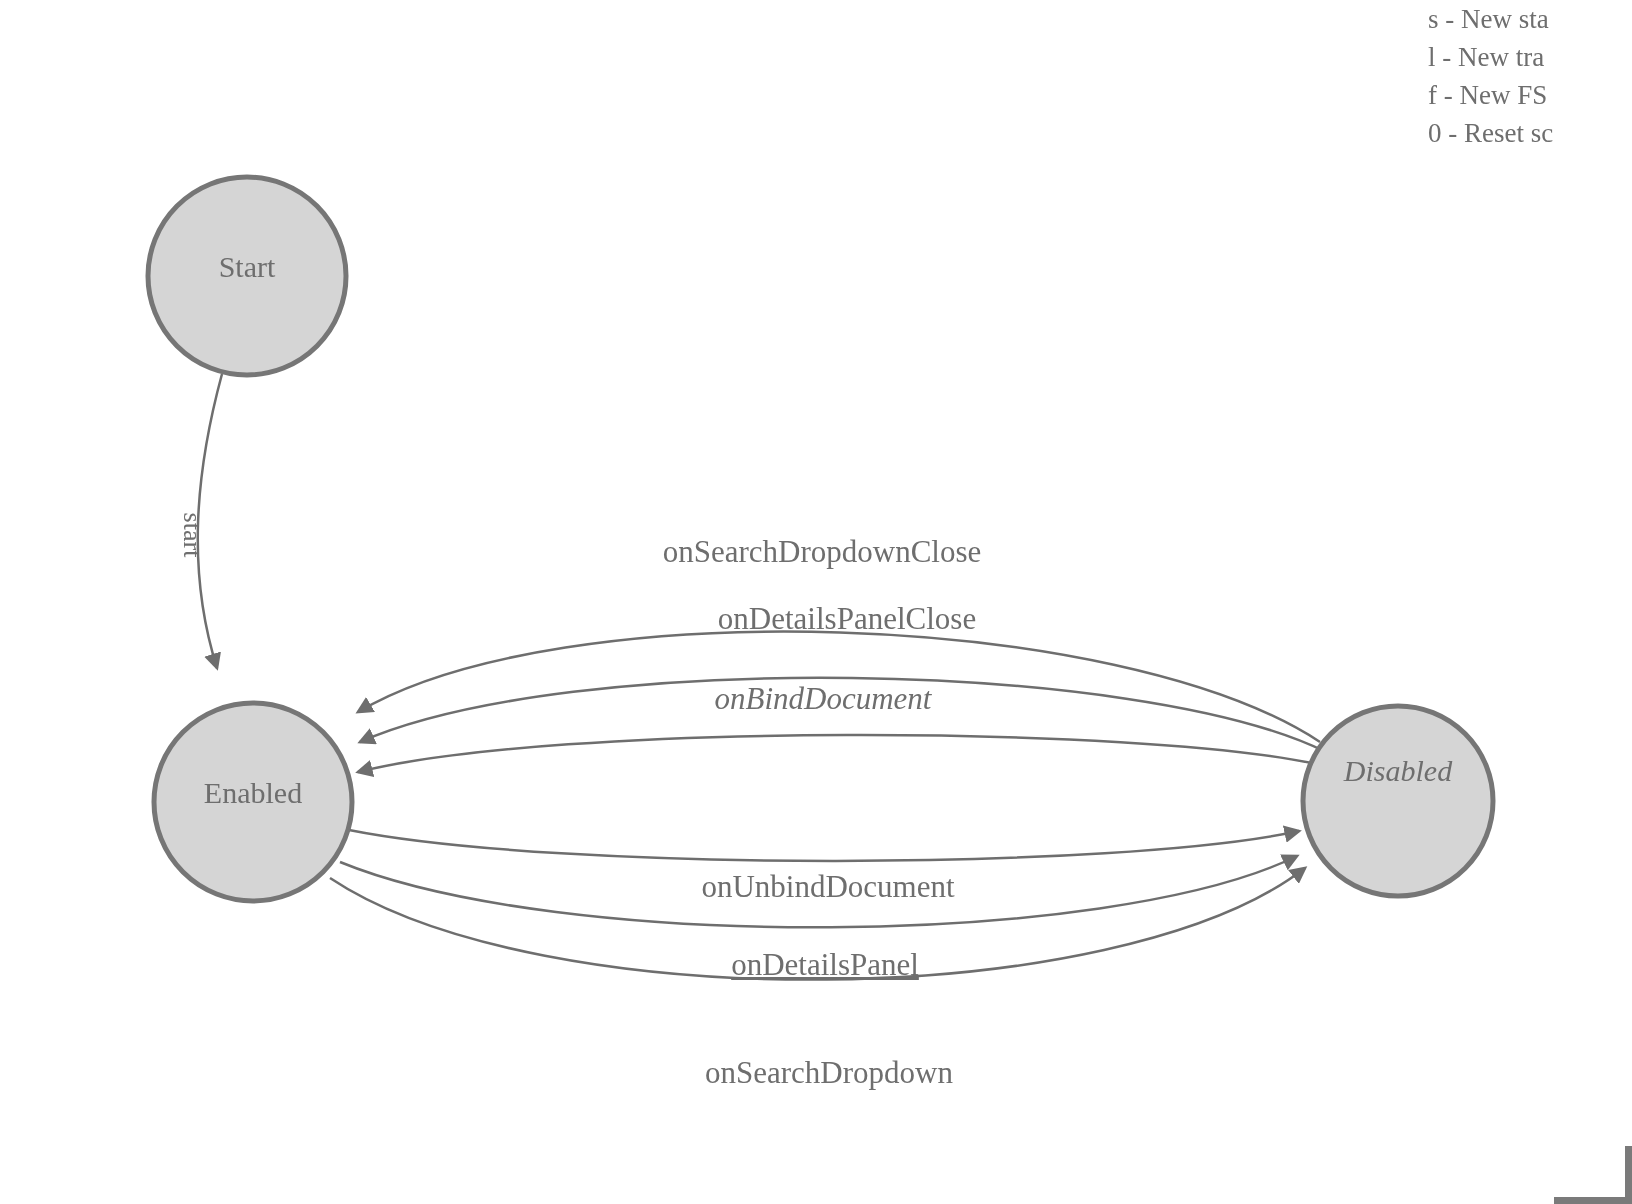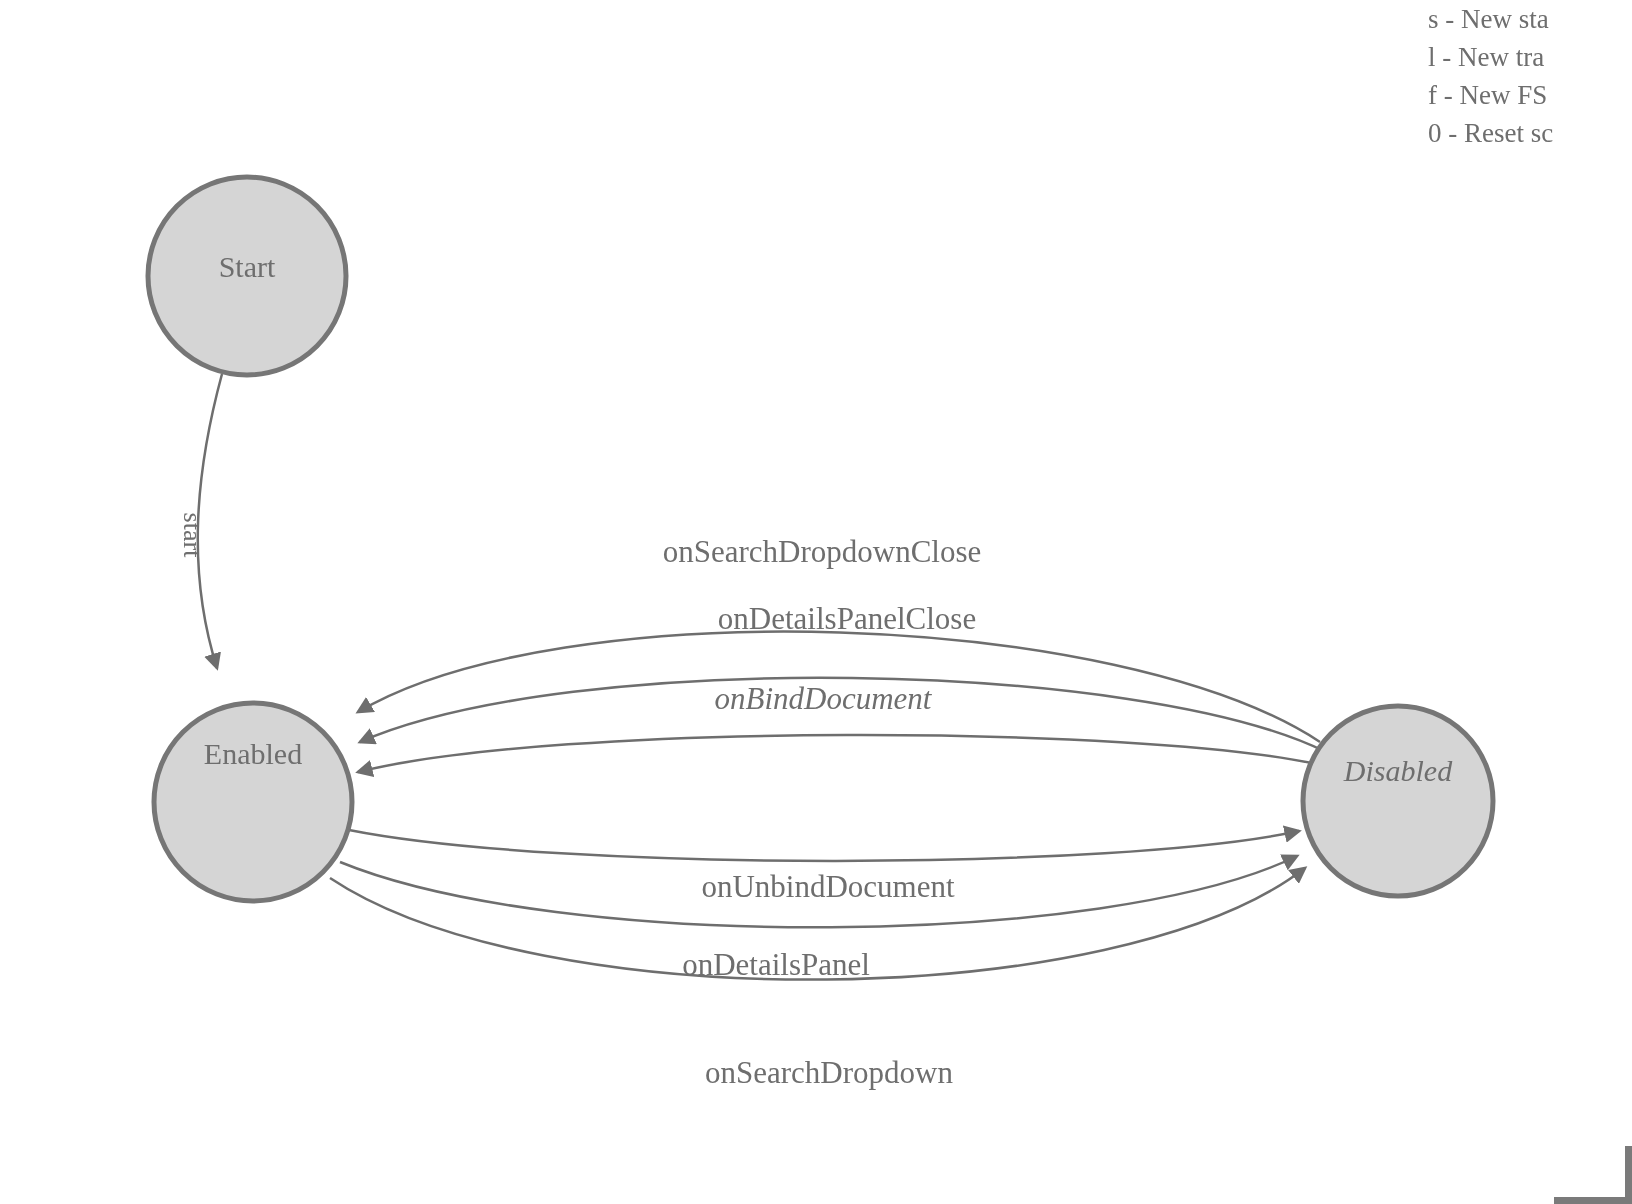--- a/index.html
+++ b/index.html
@@ -104,35 +104,35 @@
     <circle cx="247" cy="276" r="99" fill="#d5d5d5" stroke="#767676" stroke-width="5"></circle>
 
     <circle cx="253" cy="802" r="99" fill="#d5d5d5" stroke="#767676" stroke-width="5"></circle>
 
     <circle cx="1398" cy="801" r="95" fill="#d5d5d5" stroke="#767676" stroke-width="5"></circle>
   </g>
 </svg>
 
 <div class="node-label" style="left:247px; top:267px;">Start</div>
 
-<div class="node-label" style="left:253px; top:754px;">Enabled</div>
+<div class="node-label" style="left:253px; top:793px;">Enabled</div>
 
 <div class="node-label" style="left:1398px; top:771px;font-style:italic;">Disabled</div>
 
 <div class="edge-label rotated" style="left:192px; top:535px;">start</div>
 
 <div class="edge-label" style="left:822px; top:552px;">onSearchDropdownClose</div>
 
 <div class="edge-label" style="left:821px; top:619px;margin-left:26px;">onDetailsPanelClose</div>
 
 <div class="edge-label" style="left:823px; top:699px;font-style:italic;">onBindDocument</div>
 
 <div class="edge-label" style="left:828px; top:887px;">onUnbindDocument</div>
 
-<div class="edge-label" style="left:776px; top:965px;">onDetailsPanel</div>
+<div class="edge-label" style="left:825px; top:965px;text-decoration:underline;">onDetailsPanel</div>
 
 <div class="edge-label" style="left:829px; top:1031px;margin-top:42px;">onSearchDropdown</div>
 
 <div class="help-overlay">
   <span class="help-line">s - New sta</span>
   <span class="help-line">l - New tra</span>
   <span class="help-line">f - New FS</span>
   <span class="help-line">0 - Reset sc</span>
 </div>
 

